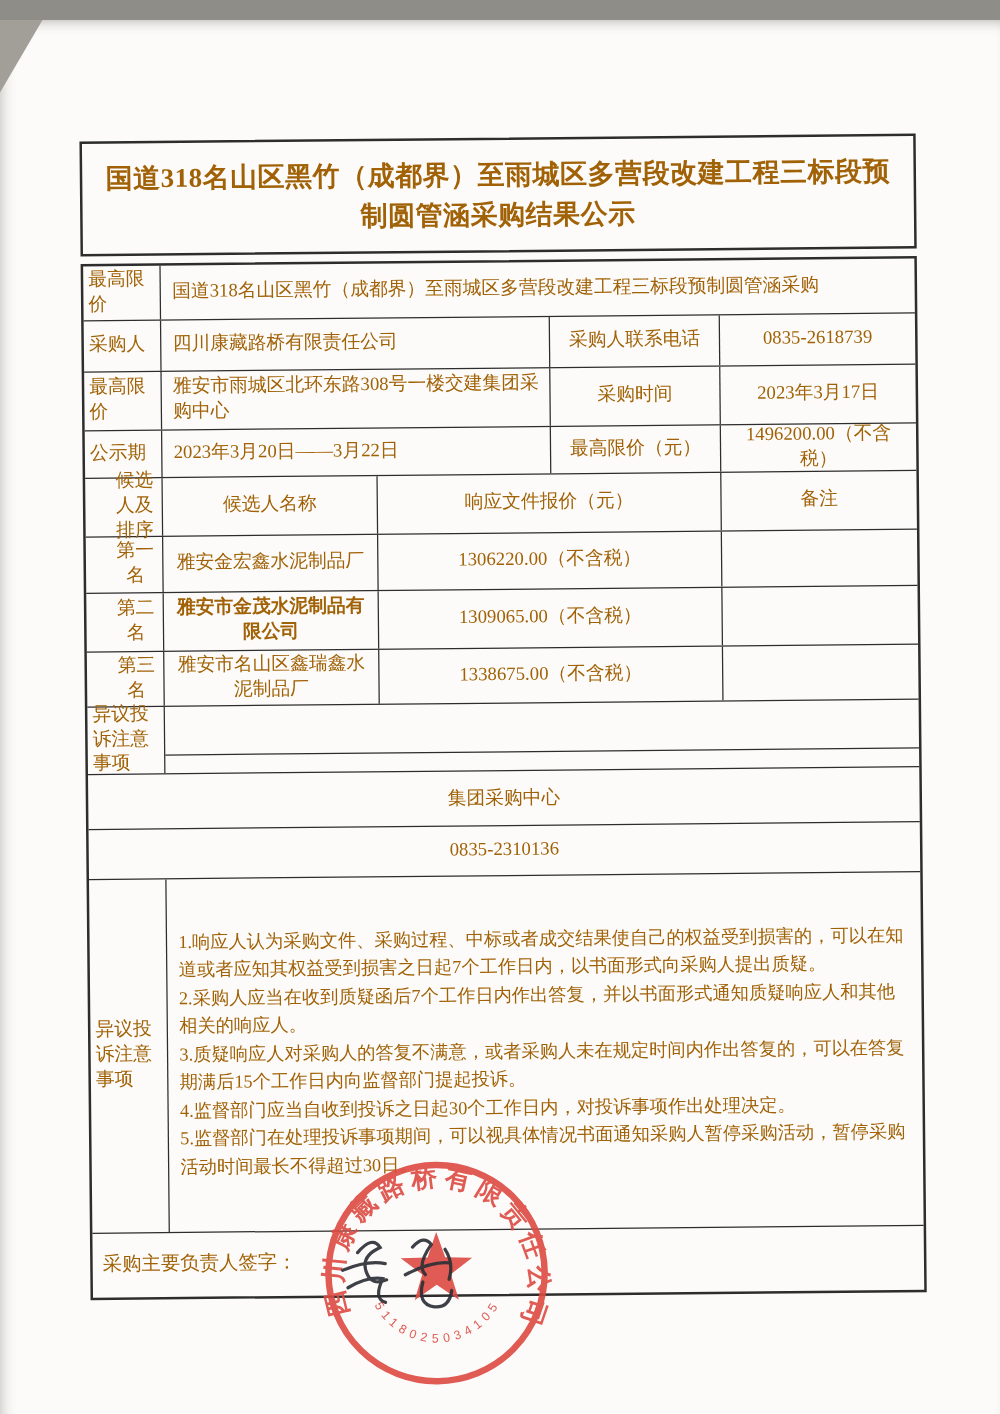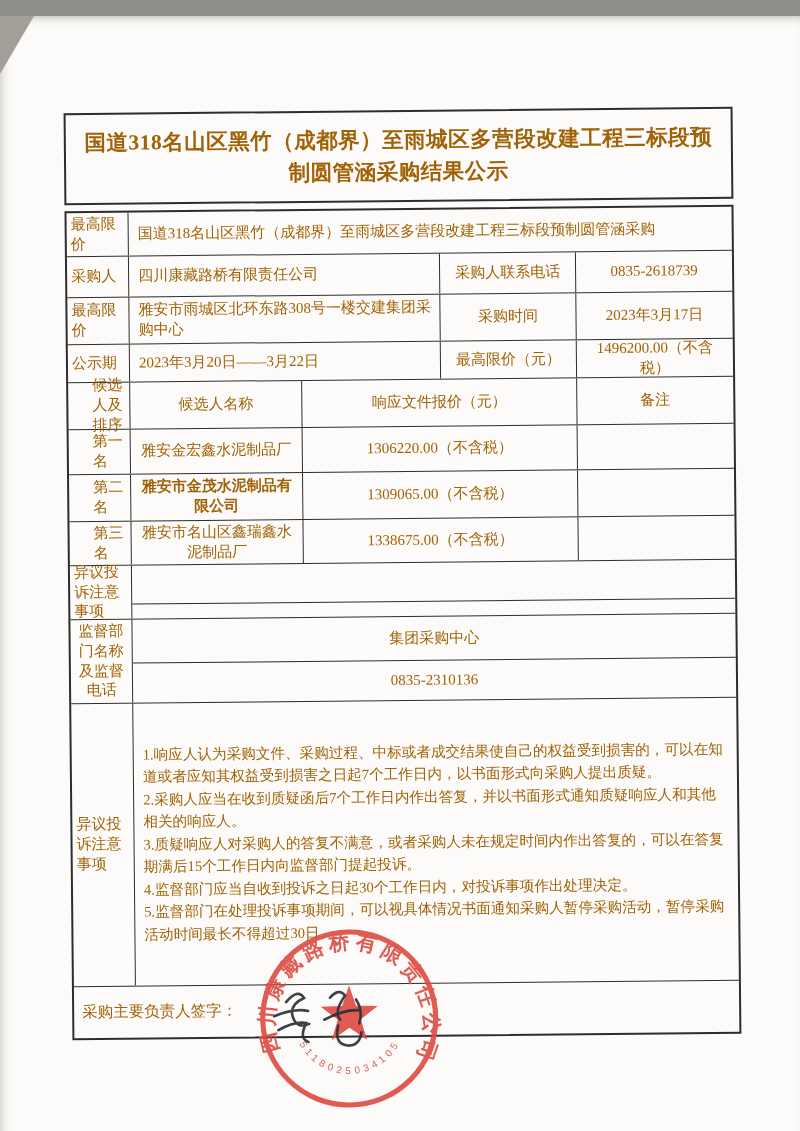--- a/index.html
+++ b/index.html
@@ -31,21 +31,21 @@
     display:flex;align-items:center;font-size:15px;line-height:1.32;padding:2px 6px;}
   .cell:last-child{border-right:none;}
   .lab{width:62px;flex:none;justify-content:flex-start;text-align:left;padding:2px 4px;}
   .lab.center{justify-content:center;text-align:center;}
   .val{flex:1;justify-content:flex-start;text-align:left;padding-left:9px;}
   .lab2{width:136px;flex:none;justify-content:center;text-align:center;}
   .val2{width:156px;flex:none;justify-content:center;text-align:center;}
   .h-r1{height:44px} .h-r2{height:41px} .h-r3{height:47px} .h-r4{height:38px}
   .h-ch{height:47px} .h-c1{height:45px} .h-c2{height:47px} .h-c3{height:44px}
   .h-other{height:54px} .h-sup{height:84px} .h-obj{height:283px} .h-sig{height:51px}
-  .rank{width:62px;flex:none;justify-content:center;text-align:left;padding-left:24px;}
+  .rank{width:62px;flex:none;justify-content:center;text-align:center;padding-left:24px;}
   .cname{width:172px;flex:none;justify-content:center;text-align:center;}
   .cprice{flex:1;justify-content:center;text-align:center;}
   .cnote{width:156px;flex:none;justify-content:center;text-align:center;}
   .bold{font-weight:bold;}
   .stack{flex:1;display:flex;flex-direction:column;padding:0;align-items:stretch;}
   .substack{box-sizing:border-box;display:flex;align-items:center;justify-content:center;
     font-size:15px;border-bottom:1.8px solid #2d2d2d;}
   .substack:last-child{border-bottom:none;}
   .sub-a{height:39px}.sub-b{flex:1}.sub-c{height:44px}.sub-d{flex:1}
   .obj-content{flex:1;display:flex;flex-direction:column;justify-content:center;
@@ -125,21 +125,20 @@
 
       <div class="trow h-other">
         <div class="cell lab">异议投诉注意事项</div>
         <div class="stack">
           <div class="substack sub-a"></div>
           <div class="substack sub-b"></div>
         </div>
       </div>
 
       <div class="trow h-sup">
-        <div class="cell lab center">监督部门名称及监督电话</div>
         <div class="stack">
           <div class="substack sub-c">集团采购中心</div>
           <div class="substack sub-d">0835-2310136</div>
         </div>
       </div>
 
       <div class="trow h-obj">
         <div class="cell lab">异议投诉注意事项</div>
         <div class="obj-content">
           <div>1.响应人认为采购文件、采购过程、中标或者成交结果使自己的权益受到损害的，可以在知道或者应知其权益受到损害之日起7个工作日内，以书面形式向采购人提出质疑。</div>

